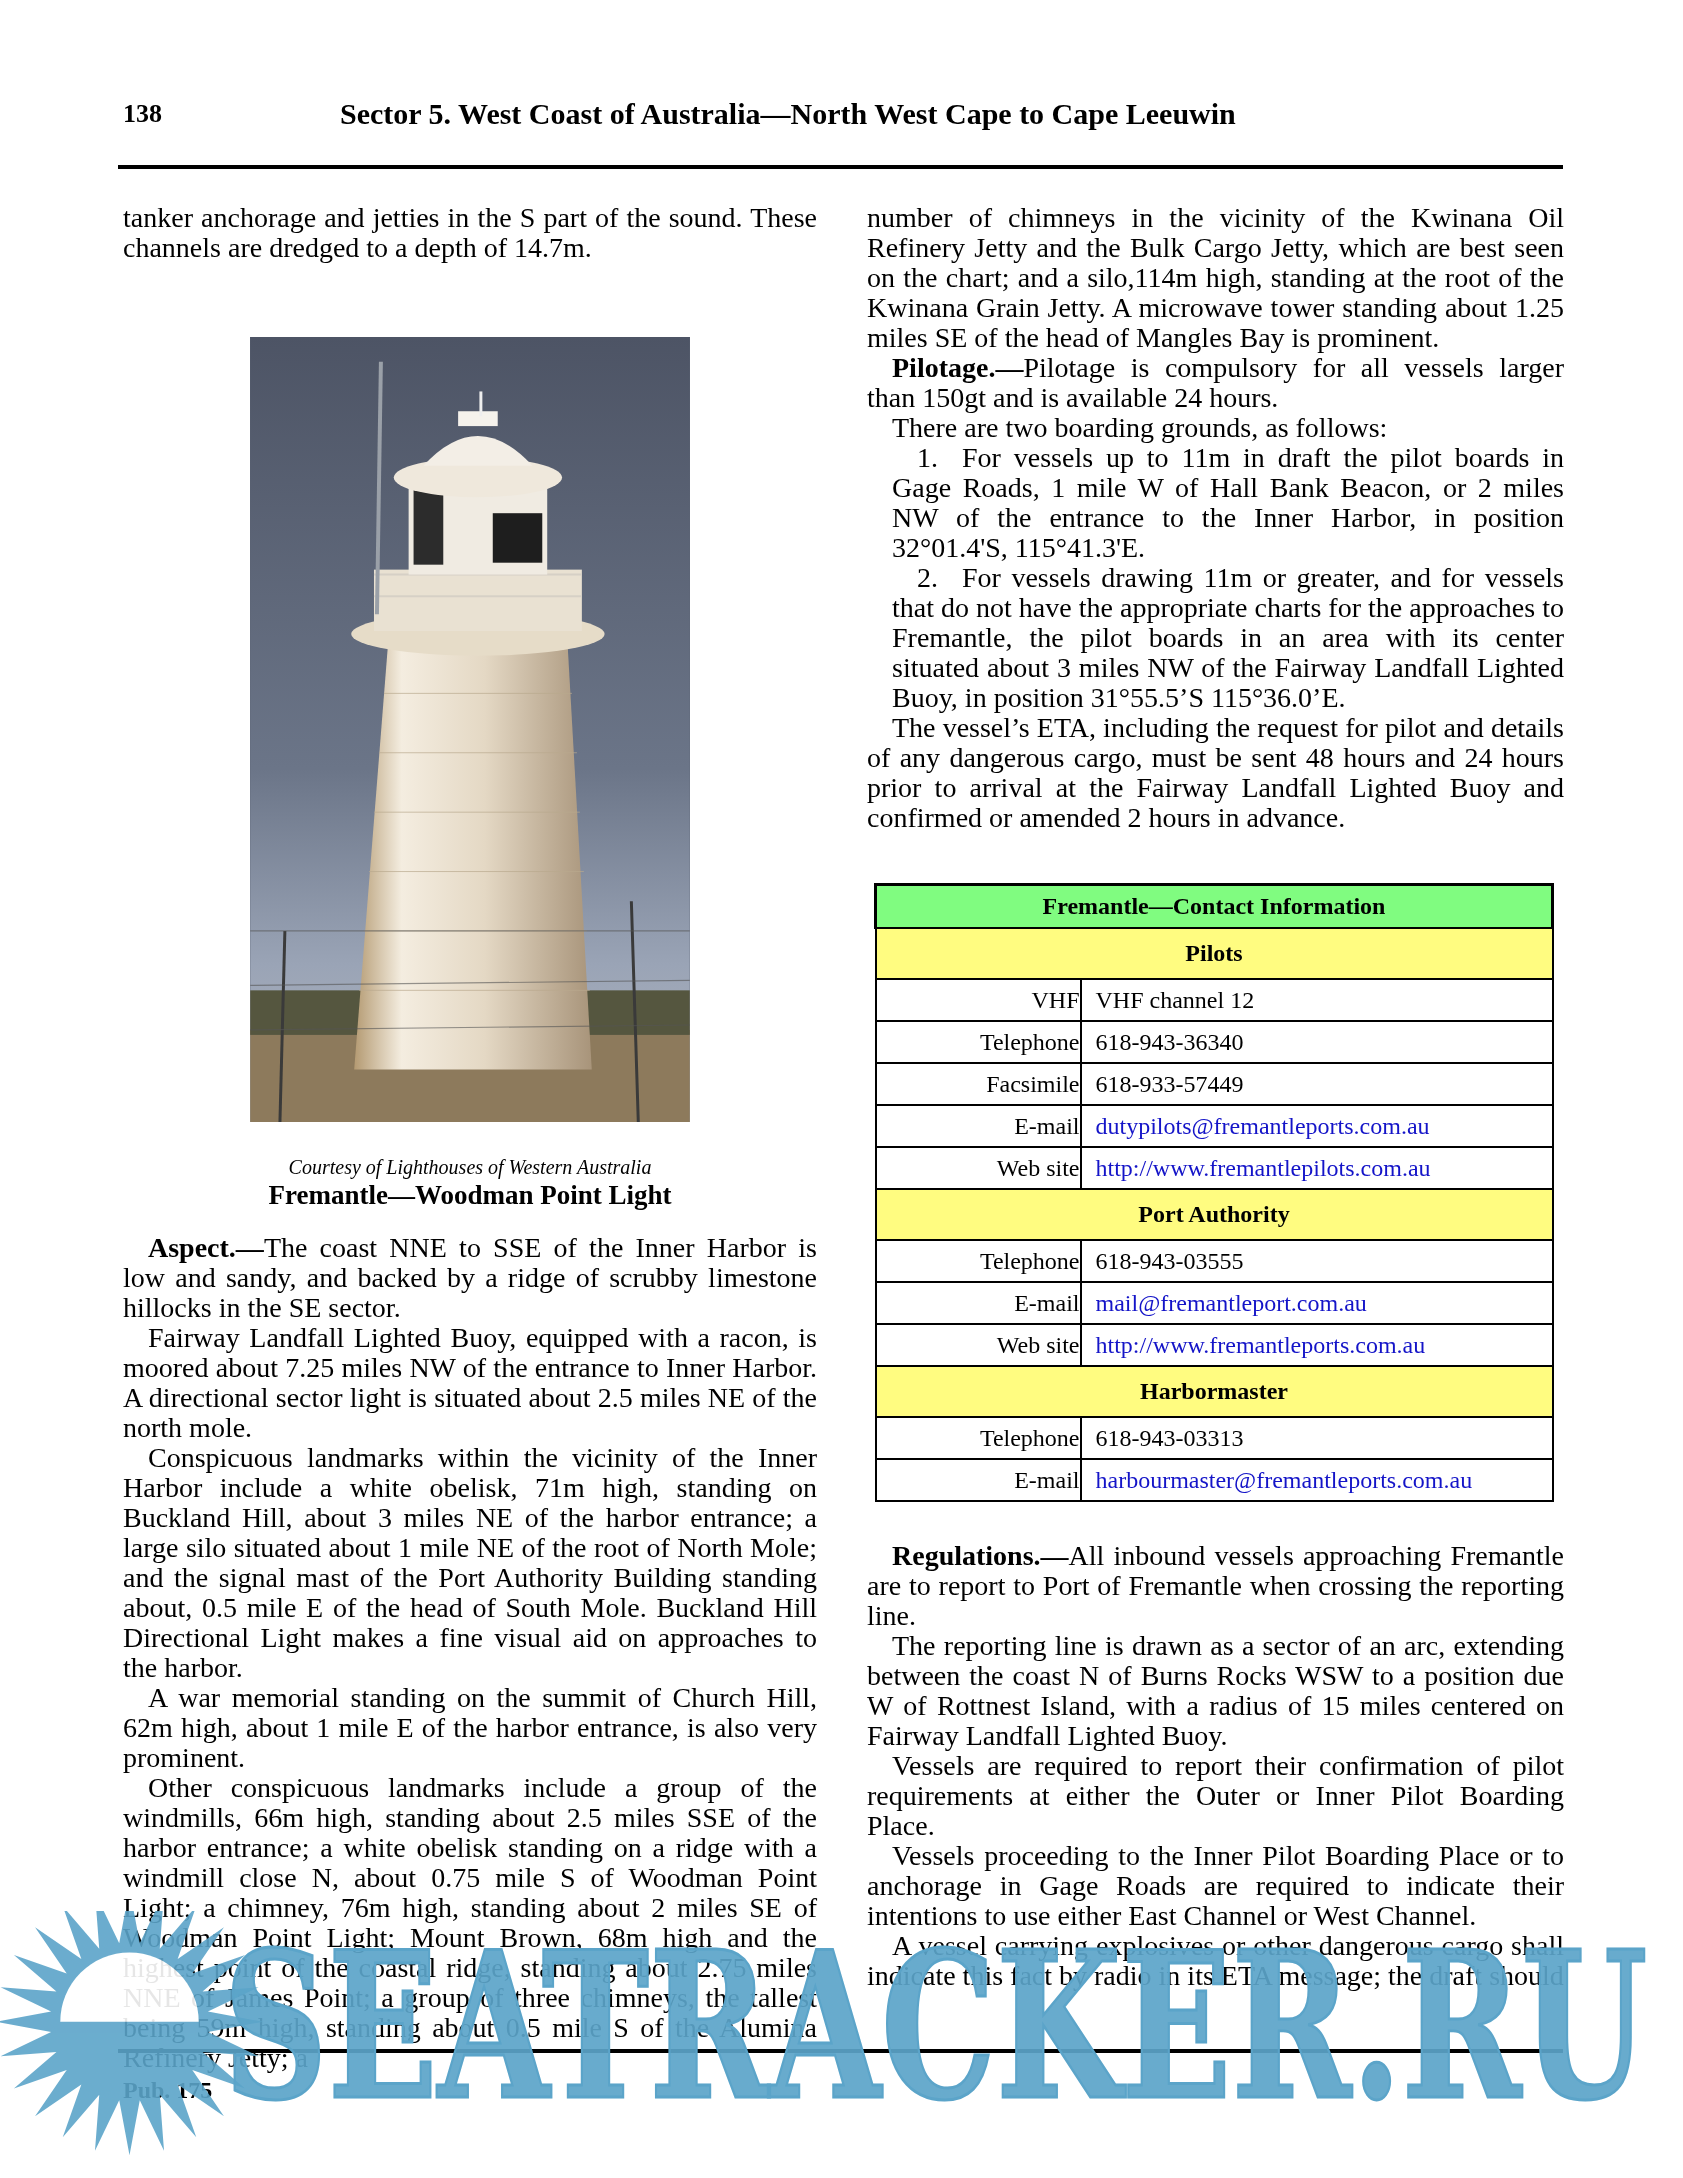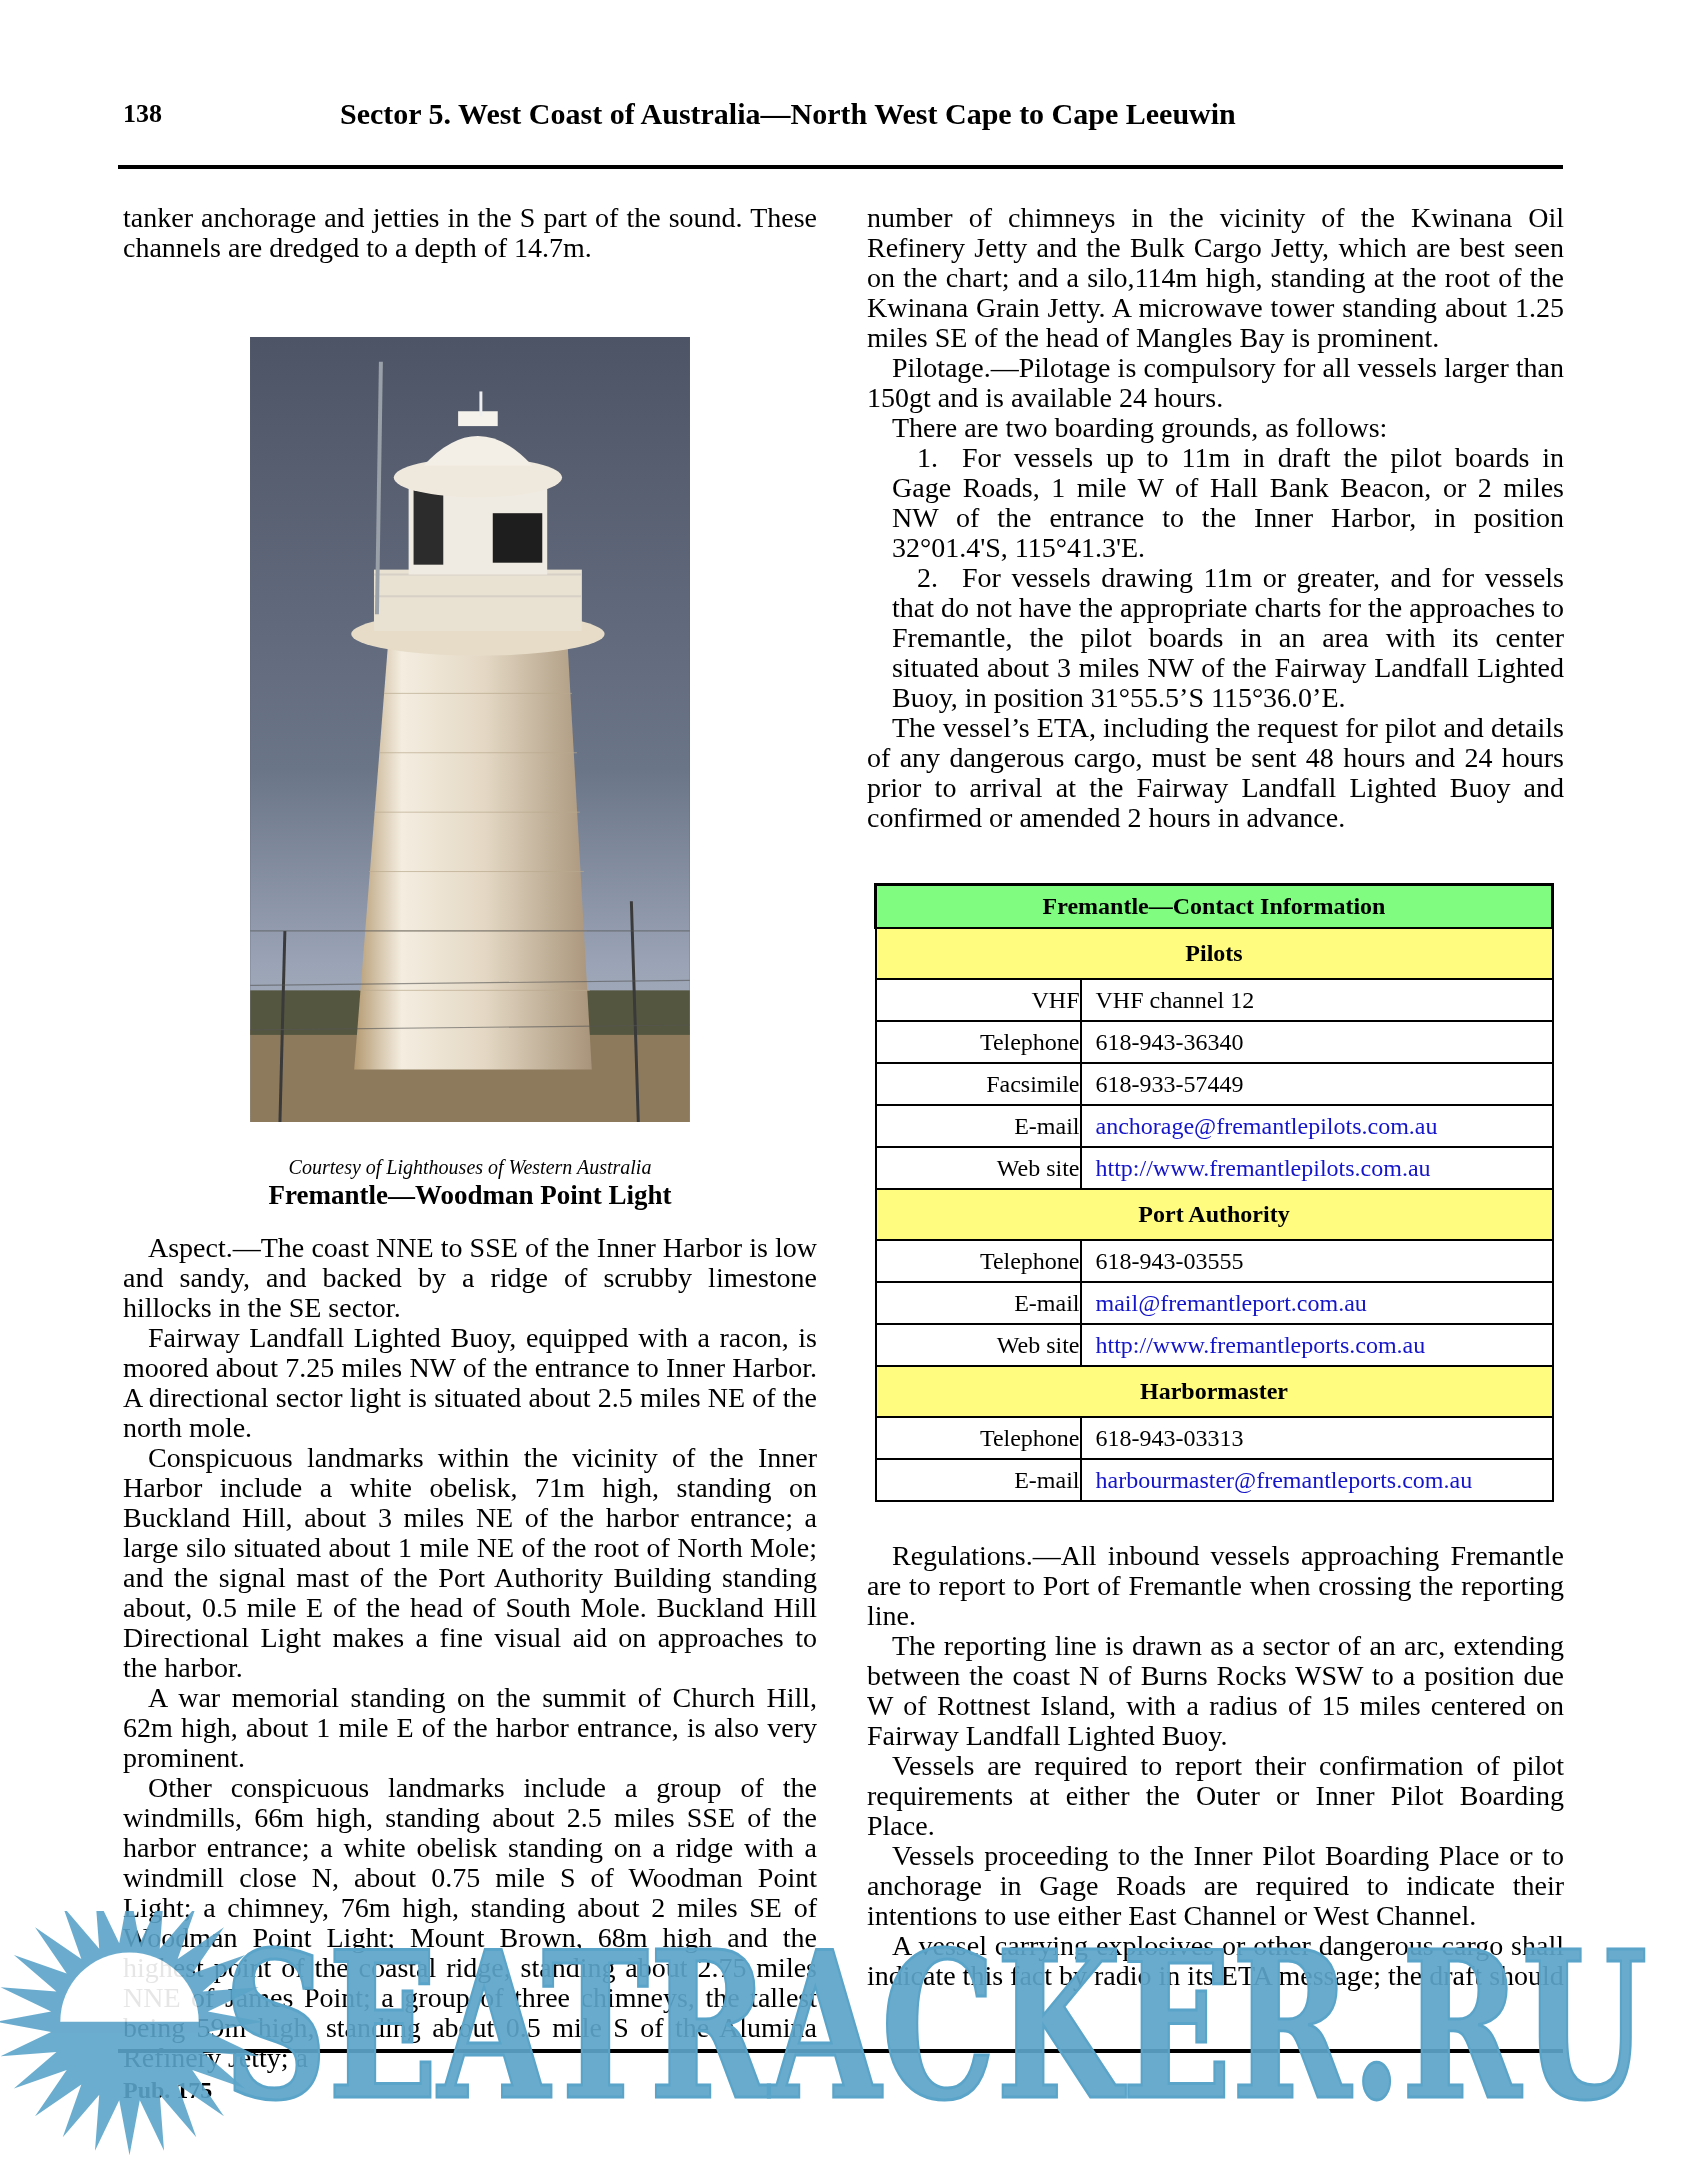--- a/index.html
+++ b/index.html
@@ -9,21 +9,21 @@
   .running-title { position:absolute; left:340px; top:97px; font-size:30px; font-weight:bold; white-space:nowrap; }
   .header-rule { position:absolute; left:118px; top:165px; width:1445px; height:4px; background:#000; }
 
   .col { position:absolute; font-size:28px; line-height:30px; text-align:justify; }
   .col-left { left:123px; width:694px; }
   .col-right { left:867px; width:697px; }
   .col p { margin:0; text-indent:25px; }
   .col p.noindent { text-indent:0; }
   .col p.item { padding-left:25px; text-indent:25px; }
   .col p.item .num { display:inline-block; width:45px; text-indent:0; }
-  .lead { font-weight:normal;margin-top:37px; }
+  .lead { font-weight:bold;margin-top:37px; }
 
   .photo { position:absolute; left:250px; top:337px; width:440px; height:785px; overflow:hidden; background:#5a6272; }
   .caption-credit { position:absolute; left:123px; width:694px; top:1156px; text-align:center; font-style:italic; font-size:20px; }
   .caption-title { position:absolute; left:123px; width:694px; top:1180px; text-align:center; font-weight:bold; font-size:27px; }
 
   table.contact { position:absolute; left:874px; top:883px; width:680px; border-collapse:collapse; font-size:24px; }
   table.contact td { border:2px solid #000; height:40px; padding:0 0 0 14px; vertical-align:middle; }
   table.contact tr.title td { background:#80fc80; text-align:center; font-weight:bold; padding:0; border-width:3px 3px 2px 3px; height:41px; }
   table.contact tr.section td { background:#fffc80; text-align:center; font-weight:bold; padding:4px; height:41px; }
   table.contact td.label { width:189px;text-align:right; }
@@ -139,21 +139,21 @@
     <tr>
         <td class="label">Telephone</td>
         <td>618-943-36340</td>
       </tr>
     <tr>
         <td class="label">Facsimile</td>
         <td>618-933-57449</td>
       </tr>
     <tr>
         <td class="label">E-mail</td>
-        <td><span class="link">anchorage@fremantlepilots.com.au</span></td>
+        <td><span class="link">dutypilots@fremantleports.com.au</span></td>
       </tr>
     <tr>
         <td class="label">Web site</td>
         <td><span class="link">http://www.fremantlepilots.com.au</span></td>
       </tr>
 
     <tr class="section">
         <td colspan="2">Port Authority</td>
       </tr>
     <tr>

